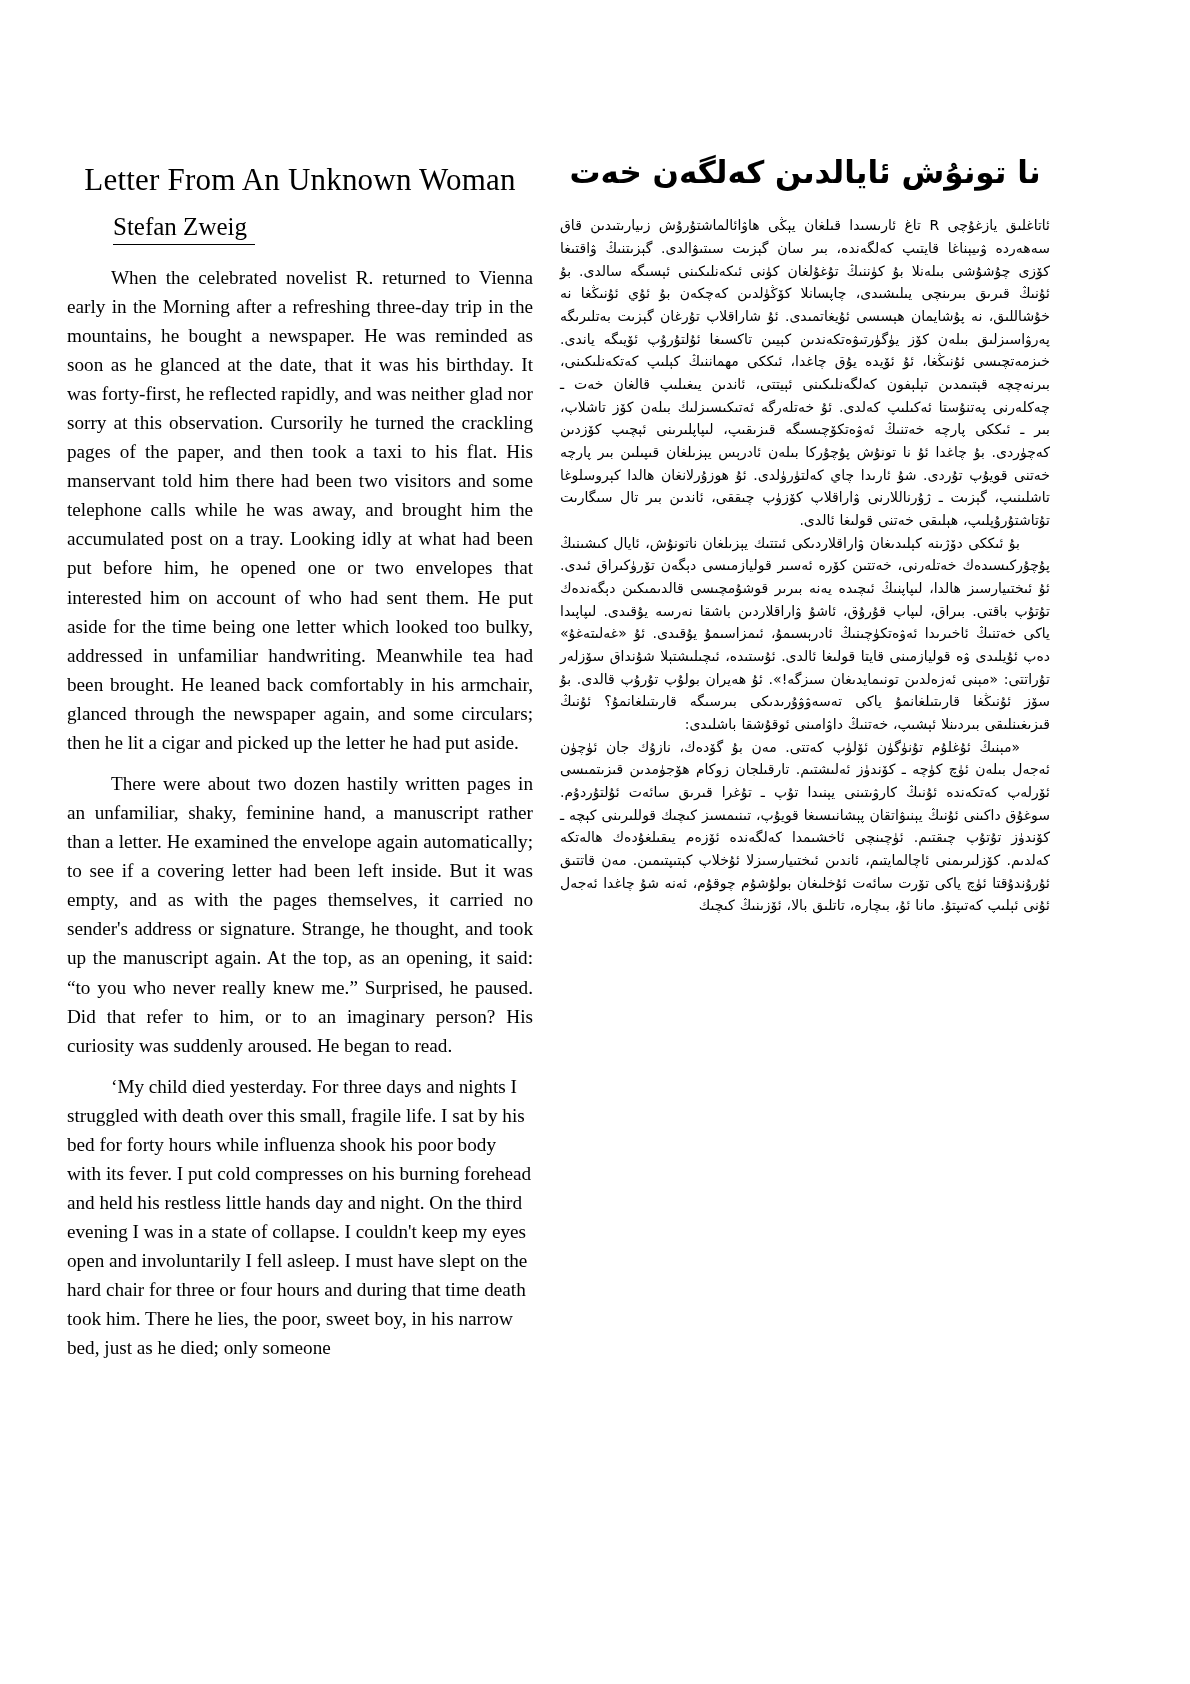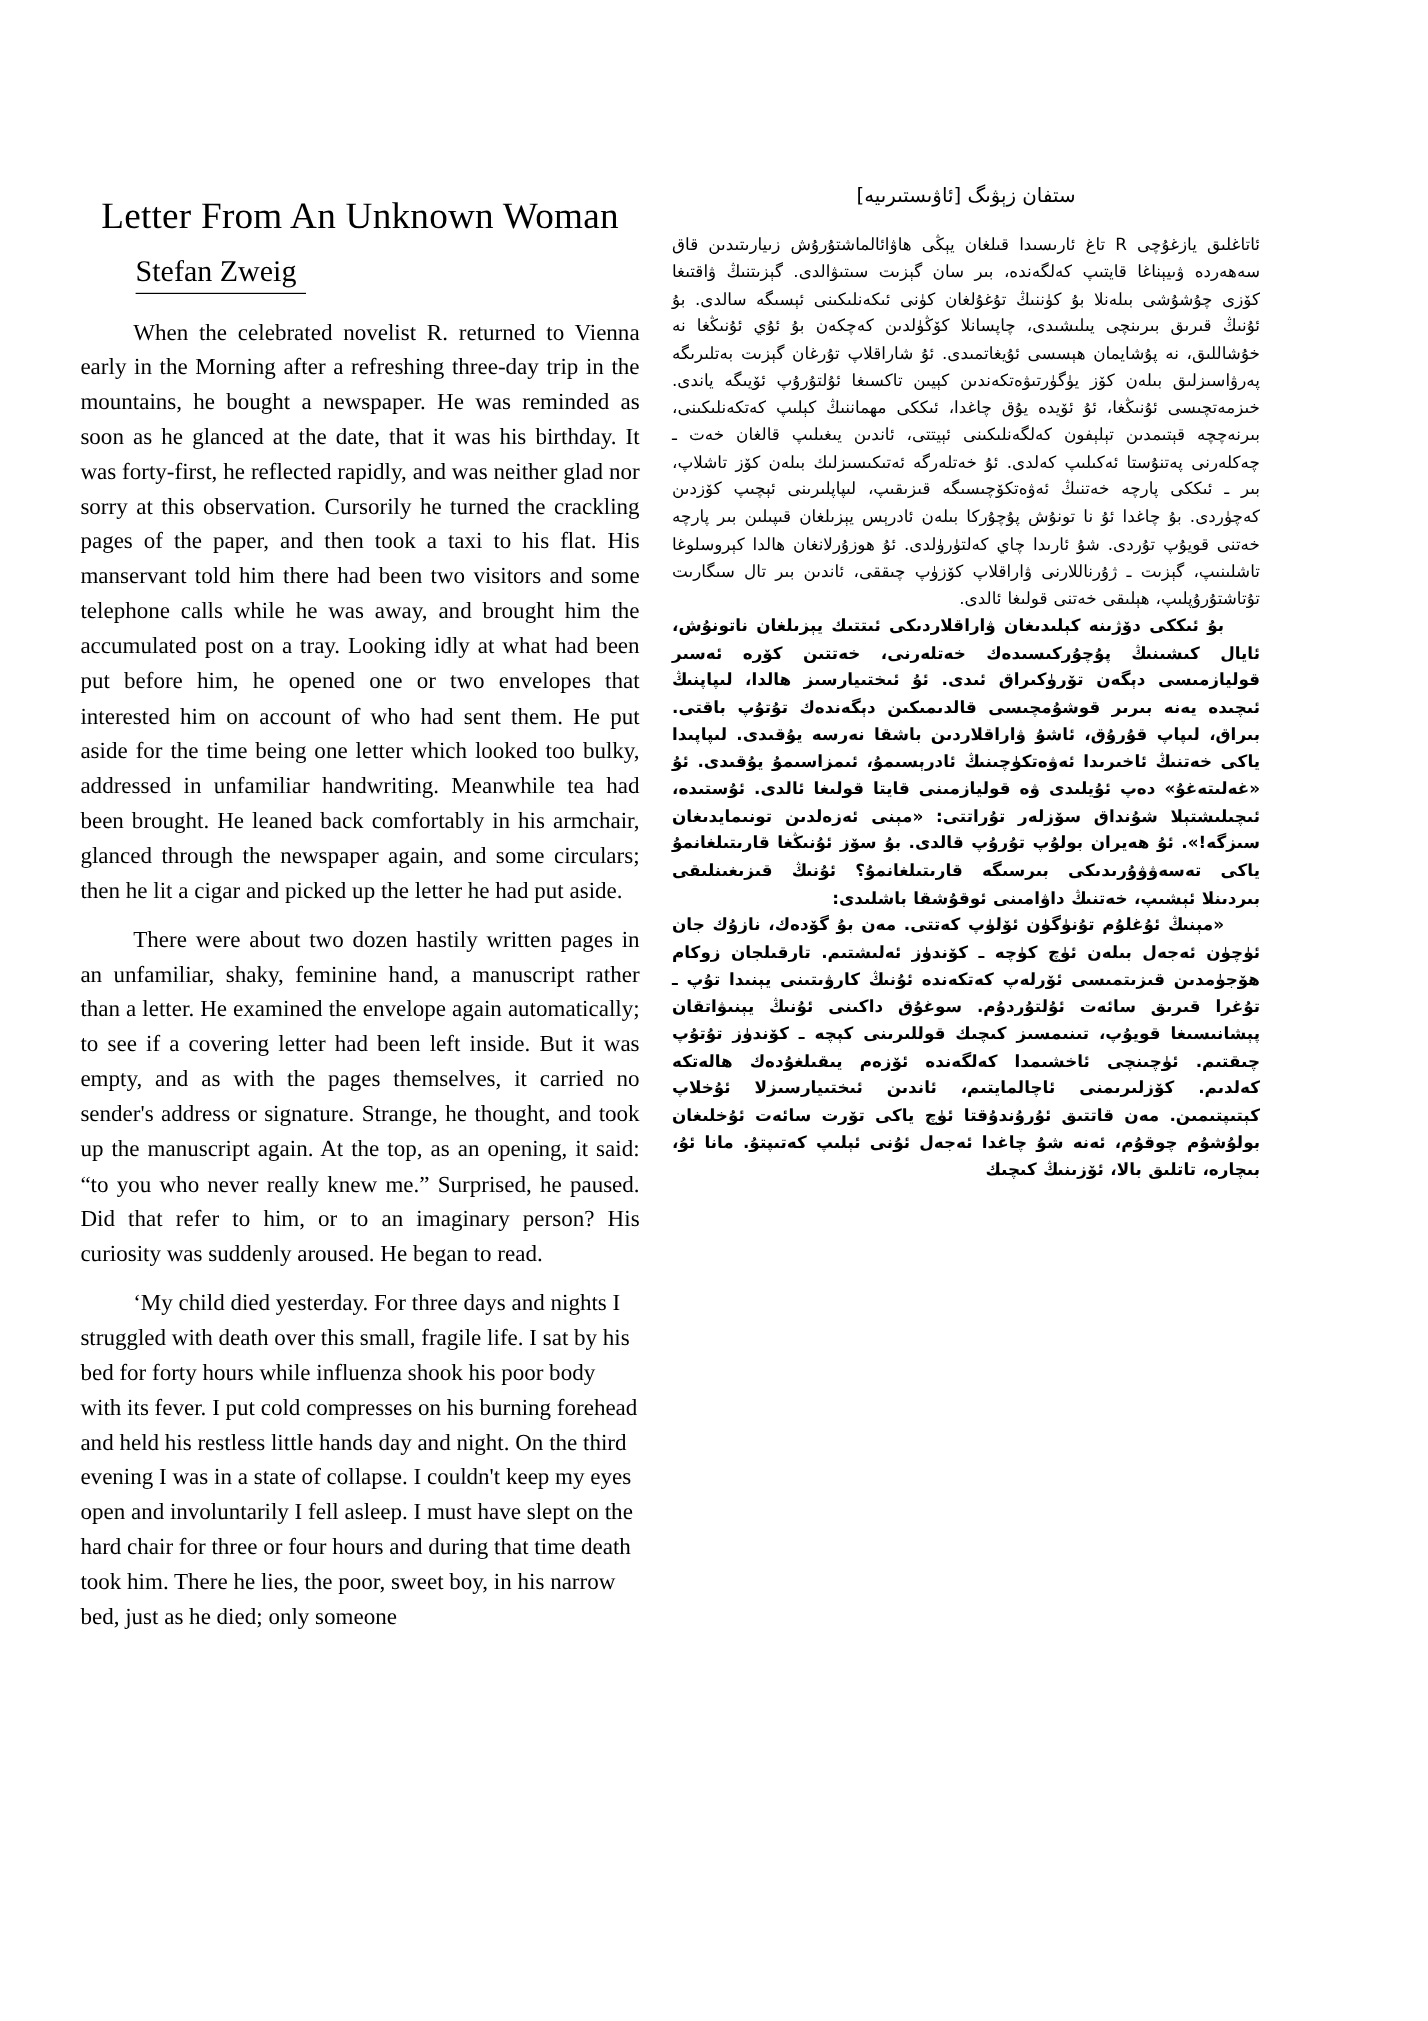--- a/index.html
+++ b/index.html
@@ -118,21 +118,20 @@
     font-size: 14px;
     line-height: 1.62;
     text-align: justify;
     margin: 0;
     direction: rtl;
     unicode-bidi: isolate;
     word-spacing: 0.5px;
   }
   .ug-body p.indent {
     text-indent: 30px;
-    font-weight: bold;
   }
 </style>
 </head>
 <body>
 
 <div class="page">
   <div class="columns">
 
     <div class="col-en">
       <h1 class="en-title">Letter From An Unknown Woman</h1>
@@ -142,22 +141,22 @@
       </div>
 
       <div class="en-body">
         <p>When the celebrated novelist R. returned to Vienna early in the Morning after a refreshing three-day trip in the mountains, he bought a newspaper. He was reminded as soon as he glanced at the date, that it was his birthday. It was forty-first, he reflected rapidly, and was neither glad nor sorry at this observation. Cursorily he turned the crackling pages of the paper, and then took a taxi to his flat. His manservant told him there had been two visitors and some telephone calls while he was away, and brought him the accumulated post on a tray. Looking idly at what had been put before him, he opened one or two envelopes that interested him on account of who had sent them. He put aside for the time being one letter which looked too bulky, addressed in unfamiliar handwriting. Meanwhile tea had been brought. He leaned back comfortably in his armchair, glanced through the newspaper again, and some circulars; then he lit a cigar and picked up the letter he had put aside.</p>
         <p>There were about two dozen hastily written pages in an unfamiliar, shaky, feminine hand, a manuscript rather than a letter. He examined the envelope again automatically; to see if a covering letter had been left inside. But it was empty, and as with the pages themselves, it carried no sender's address or signature. Strange, he thought, and took up the manuscript again. At the top, as an opening, it said: “to you who never really knew me.” Surprised, he paused. Did that refer to him, or to an imaginary person? His curiosity was suddenly aroused. He began to read.</p>
         <p class="plain">‘My child died yesterday. For three days and nights I struggled with death over this small, fragile life. I sat by his bed for forty hours while influenza shook his poor body with its fever. I put cold compresses on his burning forehead and held his restless little hands day and night. On the third evening I was in a state of collapse. I couldn't keep my eyes open and involuntarily I fell asleep. I must have slept on the hard chair for three or four hours and during that time death took him. There he lies, the poor, sweet boy, in his narrow bed, just as he died; only someone</p>
       </div>
     </div>
 
     <div class="col-ug">
+      <h1 class="ug-title">نا تونۇش ئايالدىن كەلگەن خەت</h1>
 
-      <div class="ug-author">ستفان زېۋىگ [ئاۋىستىرىيە]</div>
 
       <div class="ug-body">
         <p>ئاتاغلىق يازغۇچى R تاغ ئارىسىدا قىلغان يېڭى ھاۋائالماشتۇرۇش زىيارىتىدىن قاق سەھەردە ۋىيېناغا قايتىپ كەلگەندە، بىر سان گېزىت سىتىۋالدى. گېزىتنىڭ ۋاقتىغا كۆزى چۇشۇشى بىلەنلا بۇ كۈننىڭ تۇغۇلغان كۈنى ئىكەنلىكىنى ئېسىگە سالدى. بۇ ئۇنىڭ قىرىق بىرىنچى يىلىشىدى، چاپسانلا كۆڭۈلدىن كەچكەن بۇ ئۇي ئۇنىڭغا نە خۇشاللىق، نە پۇشايمان ھېسسى ئۇيغاتمىدى. ئۇ شاراقلاپ تۇرغان گېزىت بەتلىرىگە پەرۋاسىزلىق بىلەن كۆز يۈگۈرتىۋەتكەندىن كېيىن تاكسىغا ئۇلتۇرۇپ ئۆيىگە ياندى. خىزمەتچىسى ئۇنىڭغا، ئۇ ئۆيدە يۇق چاغدا، ئىككى مھماننىڭ كېلىپ كەتكەنلىكىنى، بىرنەچچە قېتىمدىن تېلېفون كەلگەنلىكىنى ئېيتتى، ئاندىن يىغىلىپ قالغان خەت ـ چەكلەرنى پەتنۇستا ئەكىلىپ كەلدى. ئۇ خەتلەرگە ئەتىكىسىزلىك بىلەن كۆز تاشلاپ، بىر ـ ئىككى پارچە خەتنىڭ ئەۋەتكۆچىسىگە قىزىقىپ، لىپاپلىرىنى ئېچىپ كۆزدىن كەچۈردى. بۇ چاغدا ئۇ نا تونۇش پۇچۇركا بىلەن ئادرېس يېزىلغان قىپىلىن بىر پارچە خەتنى قويۇپ تۇردى. شۇ ئارىدا چاي كەلتۈرۈلدى. ئۇ ھوزۇرلانغان ھالدا كېروسلوغا تاشلىنىپ، گېزىت ـ ژۇرناللارنى ۋاراقلاپ كۆزۈپ چىققى، ئاندىن بىر تال سىگارىت تۇتاشتۇرۇپلىپ، ھېلىقى خەتنى قولىغا ئالدى.</p>
         <p class="indent">بۇ ئىككى دۆژىنە كېلىدىغان ۋاراقلاردىكى ئىتتىك يېزىلغان ناتونۇش، ئايال كىشىنىڭ پۇچۇركىسىدەك خەتلەرنى، خەتتىن كۆرە ئەسىر قوليازمىسى دېگەن تۆرۈكىراق ئىدى. ئۇ ئىختىيارسىز ھالدا، لىپاپنىڭ ئىچىدە يەنە بىرىر قوشۇمچىسى قالدىمىكىن دېگەندەك تۇتۇپ باقتى. بىراق، لىپاپ قۇرۇق، ئاشۇ ۋاراقلاردىن باشقا نەرسە يۇقىدى. لىپاپىدا ياكى خەتنىڭ ئاخىرىدا ئەۋەتكۈچىنىڭ ئادرېسىمۇ، ئىمزاسىمۇ يۇقىدى. ئۇ «غەلىتەغۇ» دەپ ئۇيلىدى ۋە قوليازمىنى قايتا قولىغا ئالدى. ئۇستىدە، ئىچىلىشتېلا شۇنداق سۆزلەر تۇراتتى: «مېنى ئەزەلدىن تونىمايدىغان سىزگە!». ئۇ ھەيران بولۇپ تۇرۇپ قالدى. بۇ سۆز ئۇنىڭغا قارىتىلغانمۇ ياكى تەسەۋۋۇرىدىكى بىرسىگە قارىتىلغانمۇ؟ ئۇنىڭ قىزىغىنلىقى بىردىنلا ئېشىپ، خەتنىڭ داۋامىنى ئوقۇشقا باشلىدى:</p>
         <p class="indent">«مېنىڭ ئۇغلۇم تۇنۈگۈن ئۆلۈپ كەتتى. مەن بۇ گۆدەك، نازۇك جان ئۈچۈن ئەجەل بىلەن ئۈچ كۈچە ـ كۆندۈز ئەلىشتىم. تارقىلجان زوكام ھۆجۈمدىن قىزىتمىسى ئۆرلەپ كەتكەندە ئۇنىڭ كارۋىتىنى يېنىدا تۇپ ـ تۇغرا قىرىق سائەت ئۇلتۇردۇم. سوغۇق داكىنى ئۇنىڭ يېنىۋاتقان پېشانىسىغا قويۇپ، تىنىمسىز كىچىك قوللىرىنى كېچە ـ كۆندۈز تۇتۇپ چىقتىم. ئۈچىنچى ئاخشىمدا كەلگەندە ئۆزەم يىقىلغۇدەك ھالەتكە كەلدىم. كۆزلىرىمنى ئاچالمايتىم، ئاندىن ئىختىيارسىزلا ئۇخلاپ كېتىپتىمىن. مەن قاتتىق ئۇرۇندۇقتا ئۈچ ياكى تۆرت سائەت ئۇخلىغان بولۇشۇم چوقۇم، ئەنە شۇ چاغدا ئەجەل ئۇنى ئېلىپ كەتىپتۇ. مانا ئۇ، بىچارە، تاتلىق بالا، ئۆزىنىڭ كىچىك</p>
       </div>
     </div>
 
   </div>
 </div>

